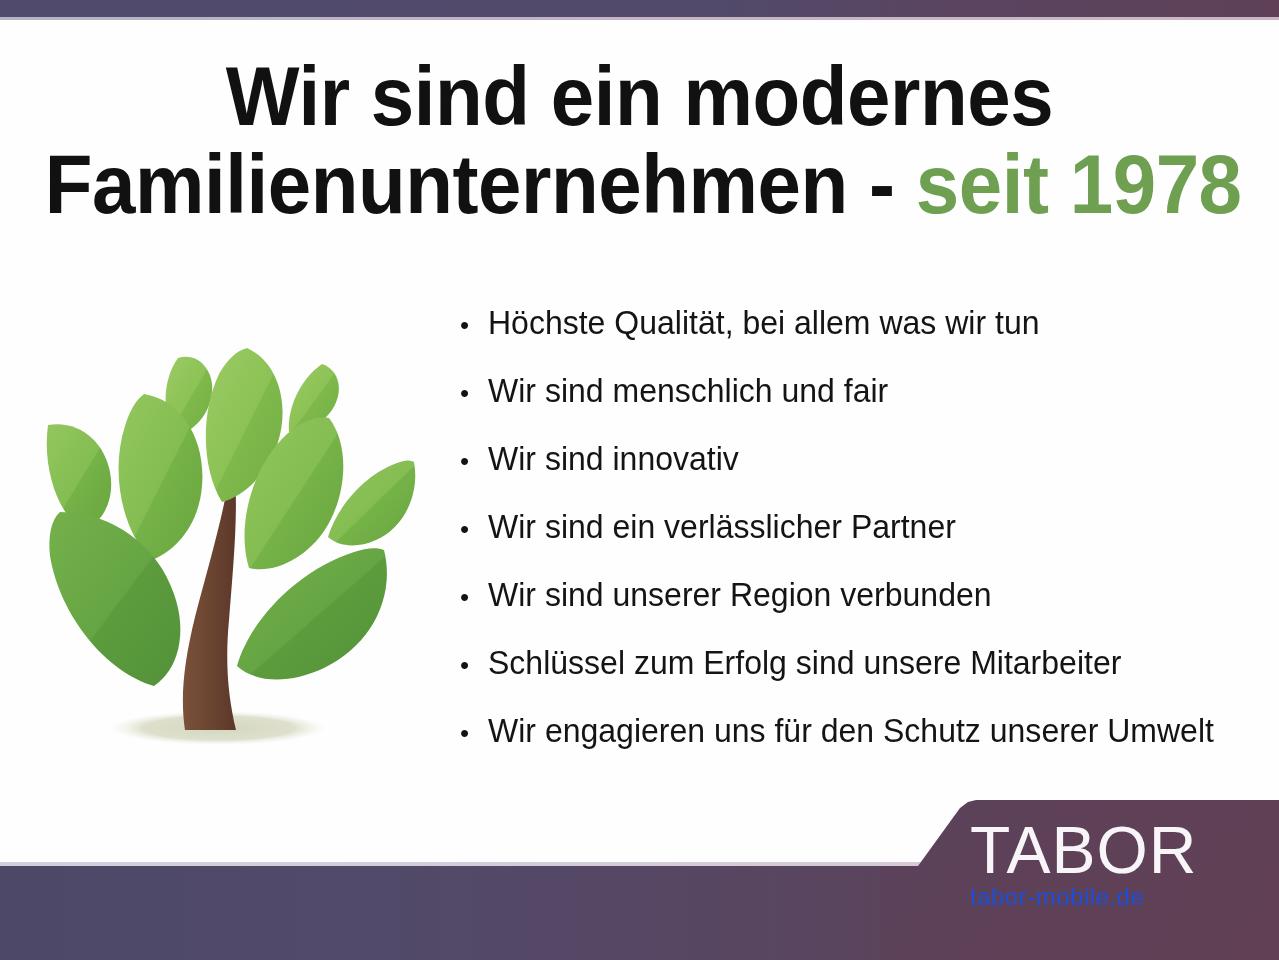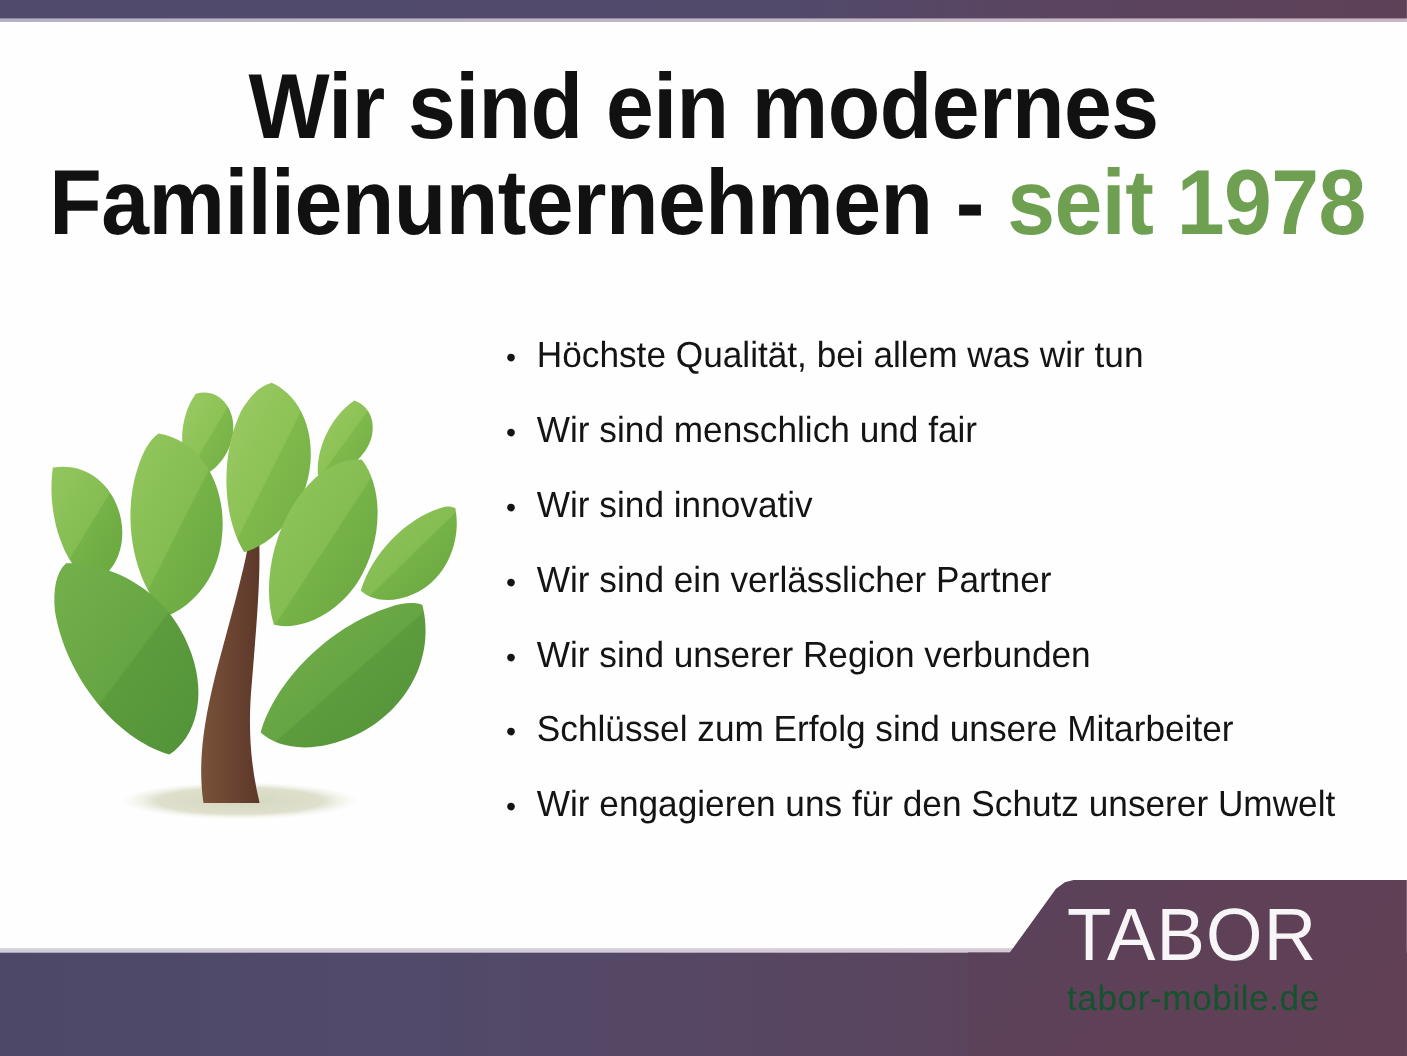--- a/index.html
+++ b/index.html
@@ -119,26 +119,26 @@
     font-family:"Liberation Sans", sans-serif;
     font-weight:300;
     font-size:66px;
     line-height:66px;
     letter-spacing:1px;
     color:#F7F5F8;
     transform:scaleX(1.0) scaleY(1.02);
     transform-origin:left top;
   }
   .logo-url {
-    margin-top:10px;
+    margin-top:0;
     font-family:"Liberation Sans", sans-serif;
-    font-size:32px;
+    font-size:24px;
     line-height:30px;
     letter-spacing:0.5px;
-    color:#14532d;
+    color:#1d4ed8;
   }
 </style>
 </head>
 <body>
 
 <div id="slide">
 
   <div class="topbar"></div>
   <div class="topbar-underline"></div>
 

